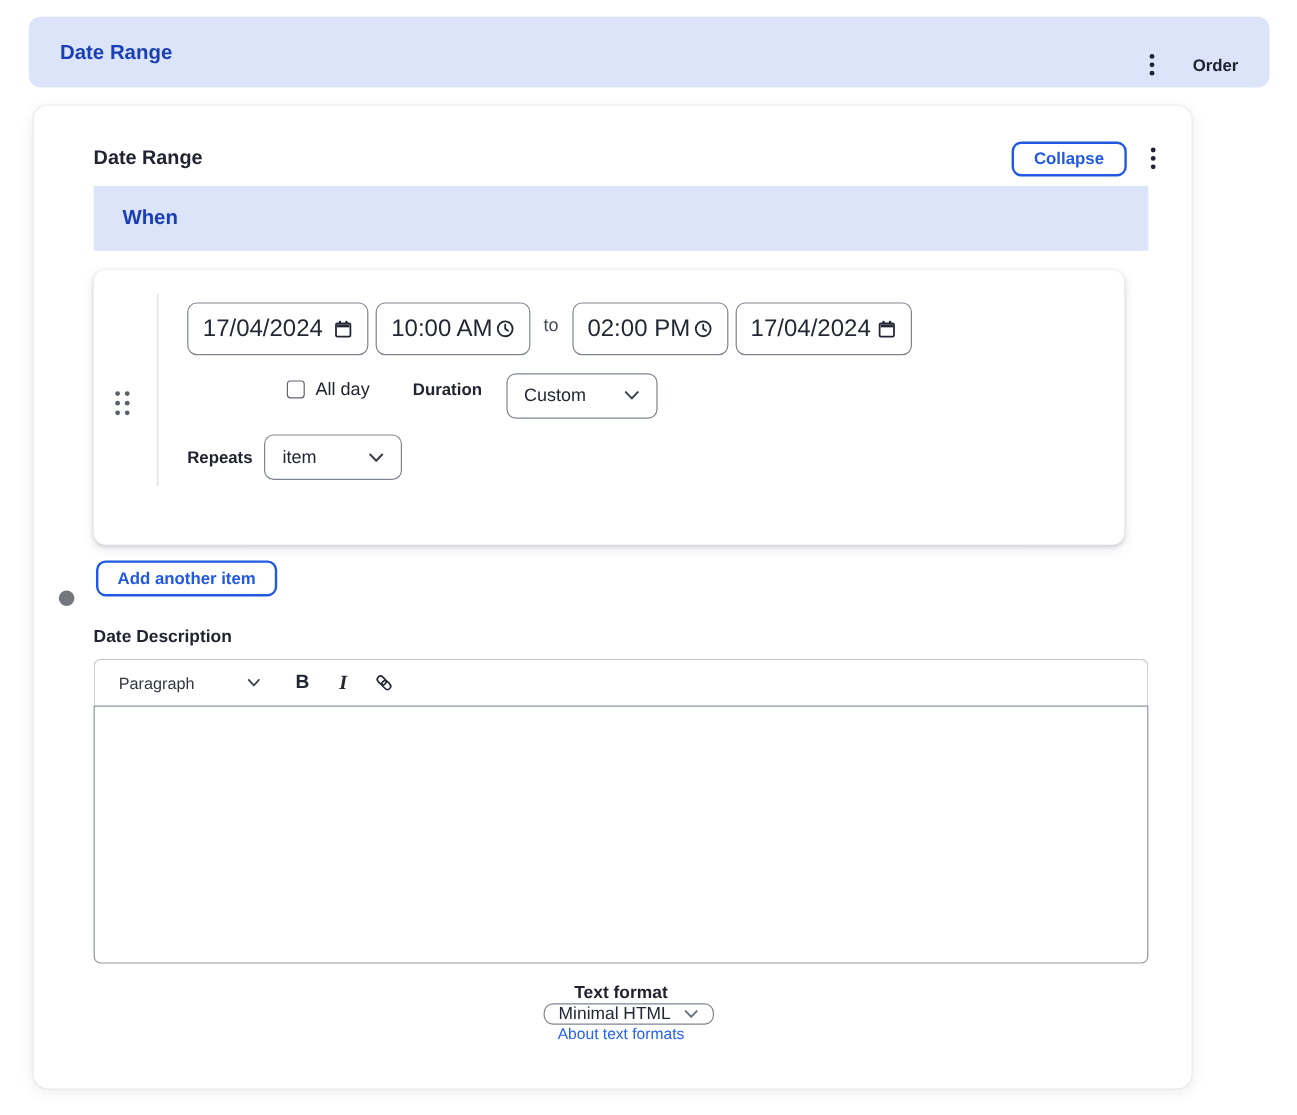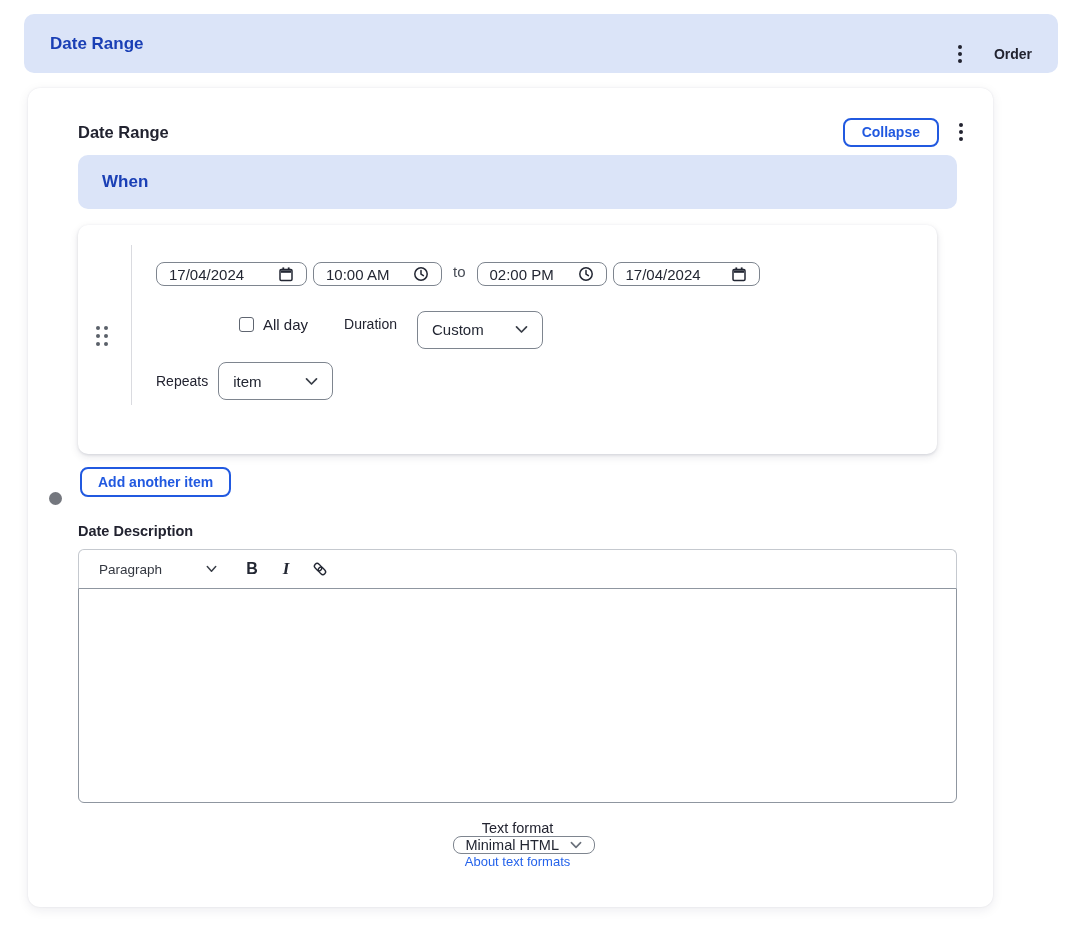--- a/index.html
+++ b/index.html
@@ -24,51 +24,51 @@
     box-shadow:0 0 2px rgba(25,30,60,.10), 0 3px 12px rgba(25,30,60,.08); }
 
   .card-header { position:absolute; left:50px; right:24px; top:28px; height:32px;
     display:flex; align-items:center; }
   .card-title { font-size:16.5px; font-weight:700; color:#222330; flex:1; }
   .collapse-btn { height:29px; padding:0 17px; border:2px solid #2159e0; border-radius:8px;
     background:#fff; color:#2159e0; font-size:14px; font-weight:600;
     font-family:"Liberation Sans", sans-serif; cursor:pointer; margin-right:14px; }
 
   .when-banner { position:absolute; left:50px; top:67px; width:879px; height:54px;
-    background:#dbe4f8; border-radius:10px; display:flex; align-items:center;
+    background:#dbe4f8; border-radius:0; display:flex; align-items:center;
     padding-left:24px; }
   .when-banner span { font-size:17px; font-weight:700; color:#1a3fb5; }
 
   
   .item-card { position:absolute; left:50px; top:137px; width:859px; height:229px;
     background:#fff; border-radius:10px;
     box-shadow:0 1px 3px rgba(25,30,60,.13), 0 3px 9px rgba(25,30,60,.10); }
   .drag-handle { position:absolute; left:18px; top:101px; display:grid;
     grid-template-columns:repeat(2,4px); grid-auto-rows:4px; gap:4px; cursor:grab; }
   .drag-handle i { width:4px; height:4px; border-radius:50%; background:#5a6069; display:block; }
   .vrule { position:absolute; left:53px; top:20px; width:1px; height:160px; background:#dadbe0; }
 
   .row { position:absolute; display:flex; align-items:center; }
   .row-dates   { left:78px; top:28px; height:42px; }
   .row-options { left:161px; top:80px; height:38px; }
   .row-repeats { left:78px; top:137px; height:38px; }
 
-  .input-box { height:24px; border:1px solid #7e858f; border-radius:8px; background:#fff;
+  .input-box { height:44px; border:1px solid #7e858f; border-radius:8px; background:#fff;
     display:flex; align-items:center; justify-content:space-between; padding:0 12px;
-    font-size:15px; color:#232733; cursor:text; }
+    font-size:20px; color:#232733; cursor:text; }
   .w-date1 { width:151px; margin-right:6px; }
   .w-time1 { width:129px; }
   .w-time2 { width:130px; margin-right:6px; }
   .w-date2 { width:147px; }
   .to-label { color:#474c56; font-size:15px; margin:0 11px 6px 11px; }
 
   .checkbox { width:15px; height:15px; border:1px solid #5f6570; border-radius:3px;
     background:#fff; cursor:pointer; flex:none; }
   .allday-label { font-size:15px; color:#222330; margin-left:9px; cursor:pointer; }
-  .field-label { font-size:14px; font-weight:400; color:#222330; }
+  .field-label { font-size:14px; font-weight:700; color:#222330; }
   .lbl-duration { margin-left:36px; }
 
   .select-box { height:38px; border:1px solid #7e858f; border-radius:8px; background:#fff;
     display:flex; align-items:center; justify-content:space-between; padding:0 14px;
     font-size:15px; color:#232733; cursor:pointer; }
   .sel-duration { width:126px; margin-left:20px;margin-top:11px; }
   .sel-repeats  { width:115px; margin-left:10px; }
 
   
   .bullet { position:absolute; left:21px; top:404px; width:13px; height:13px;

